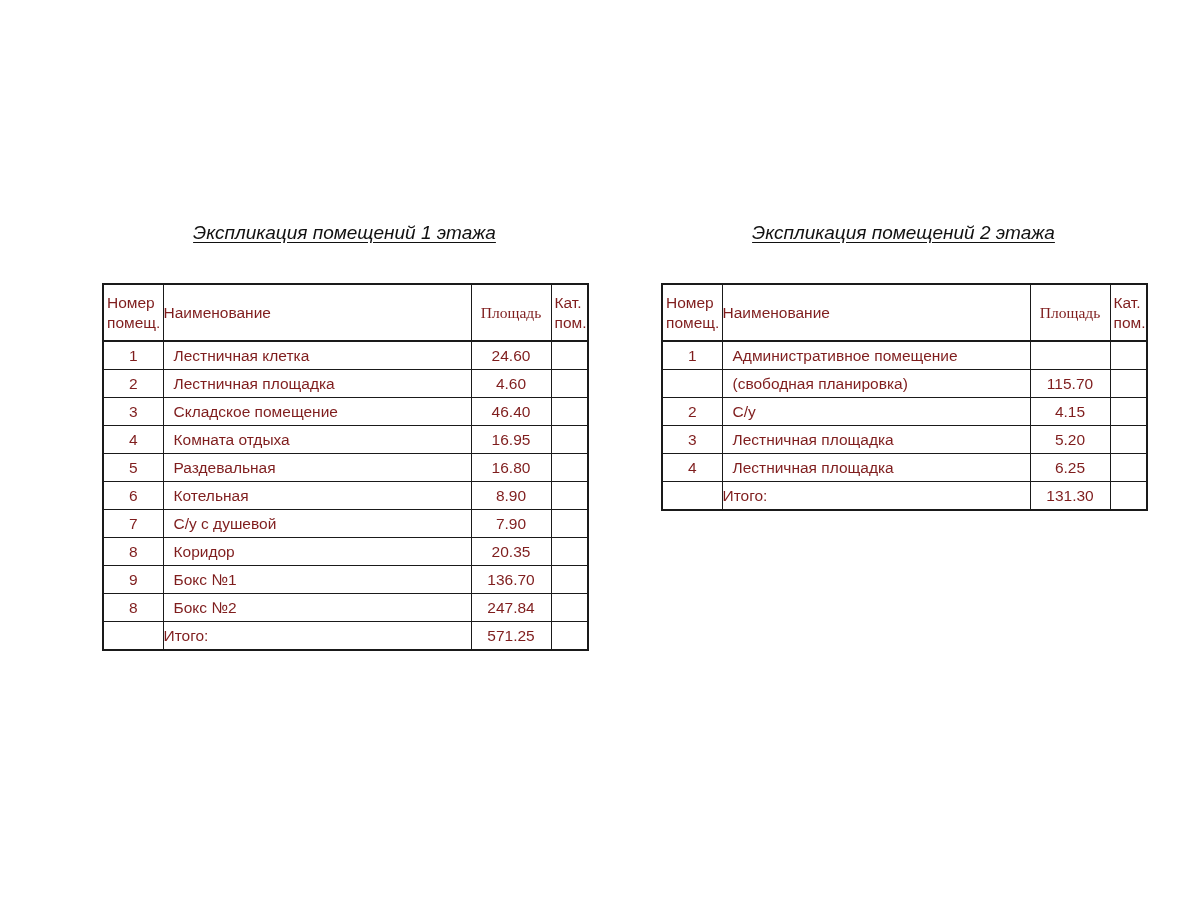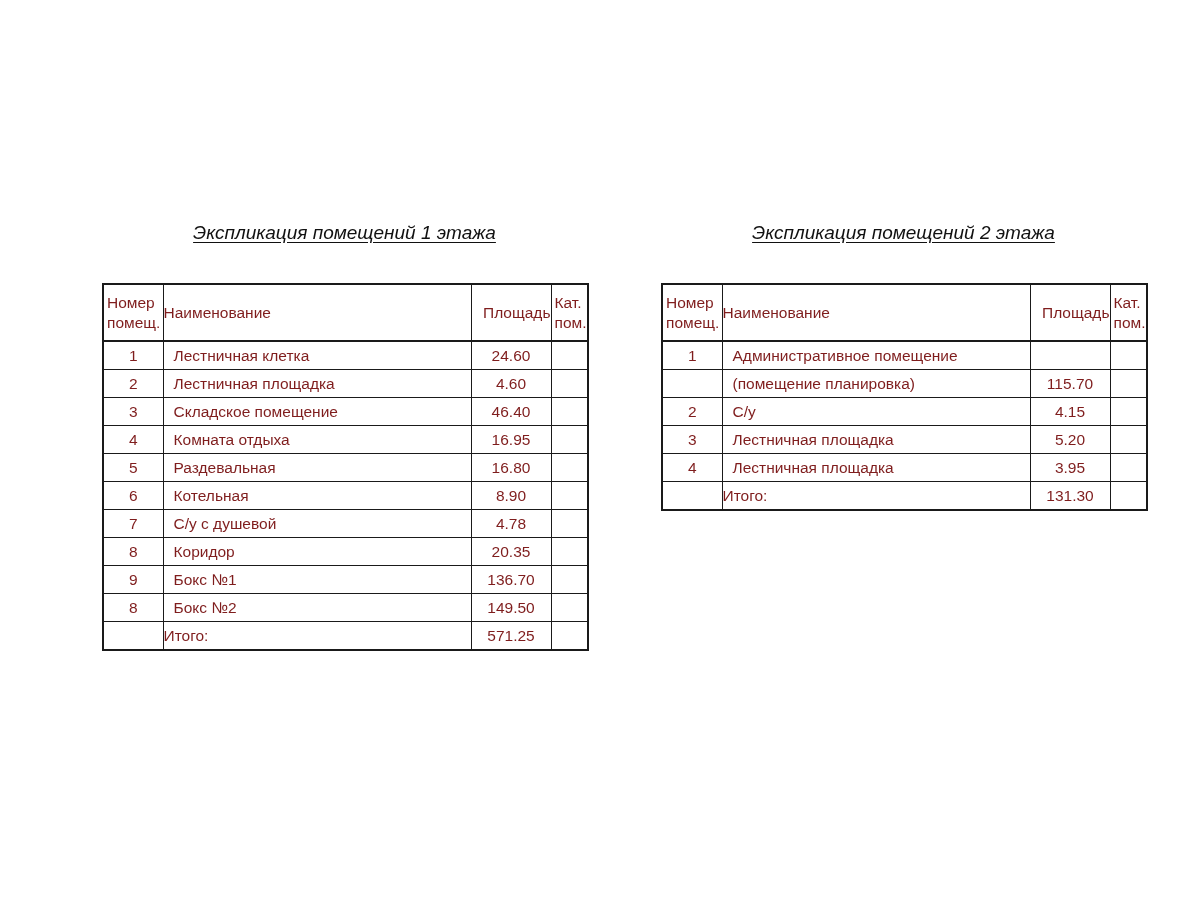--- a/index.html
+++ b/index.html
@@ -59,21 +59,21 @@
     white-space: pre-line;
     line-height: 1.25;
   }
   table.grid tbody td, table.grid tfoot td { height: 27px; }
   .c-num   { text-align: center; }
   .c-name  { text-align: left; padding-left: 10px !important; }
   .c-area  { text-align: center; }
   .c-cat   { text-align: center; }
   th.c-num { text-align: left; padding-left: 3px !important; }
   th.c-name { padding-left: 0 !important; }
-  th.c-area { text-align: right; }
+  th.c-area { text-align: center; font-family: Liberation Serif, serif; }
   th.c-cat { text-align: left; padding-left: 3px !important; }
   td.total-label { text-align: left; padding-right: 10px !important; padding-left: 0 !important; }
 </style>
 </head>
 <body>
 
 <div class="sheet">
 
   <section class="table-block first">
     <h2 class="title">Экспликация помещений 1 этажа</h2>
@@ -127,39 +127,39 @@
           </tr>
           <tr>
             <td class="c-num">6</td>
             <td class="c-name">Котельная</td>
             <td class="c-area">8.90</td>
             <td class="c-cat"></td>
           </tr>
           <tr>
             <td class="c-num">7</td>
             <td class="c-name">С/у с душевой</td>
-            <td class="c-area">4.78</td>
+            <td class="c-area">7.90</td>
             <td class="c-cat"></td>
           </tr>
           <tr>
             <td class="c-num">8</td>
             <td class="c-name">Коридор</td>
             <td class="c-area">20.35</td>
             <td class="c-cat"></td>
           </tr>
           <tr>
             <td class="c-num">9</td>
             <td class="c-name">Бокс №1</td>
             <td class="c-area">136.70</td>
             <td class="c-cat"></td>
           </tr>
           <tr>
             <td class="c-num">8</td>
             <td class="c-name">Бокс №2</td>
-            <td class="c-area">149.50</td>
+            <td class="c-area">247.84</td>
             <td class="c-cat"></td>
           </tr>
         </tbody>
       <tfoot>
         <tr>
           <td class="c-num"></td>
           <td class="c-name total-label">Итого:</td>
           <td class="c-area">571.25</td>
           <td class="c-cat"></td>
         </tr>
@@ -188,40 +188,40 @@
       </thead>
       <tbody>
           <tr>
             <td class="c-num">1</td>
             <td class="c-name">Административное помещение</td>
             <td class="c-area"></td>
             <td class="c-cat"></td>
           </tr>
           <tr>
             <td class="c-num"></td>
-            <td class="c-name">(помещение планировка)</td>
+            <td class="c-name">(свободная планировка)</td>
             <td class="c-area">115.70</td>
             <td class="c-cat"></td>
           </tr>
           <tr>
             <td class="c-num">2</td>
             <td class="c-name">С/у</td>
             <td class="c-area">4.15</td>
             <td class="c-cat"></td>
           </tr>
           <tr>
             <td class="c-num">3</td>
             <td class="c-name">Лестничная площадка</td>
             <td class="c-area">5.20</td>
             <td class="c-cat"></td>
           </tr>
           <tr>
             <td class="c-num">4</td>
             <td class="c-name">Лестничная площадка</td>
-            <td class="c-area">3.95</td>
+            <td class="c-area">6.25</td>
             <td class="c-cat"></td>
           </tr>
         </tbody>
       <tfoot>
         <tr>
           <td class="c-num"></td>
           <td class="c-name total-label">Итого:</td>
           <td class="c-area">131.30</td>
           <td class="c-cat"></td>
         </tr>

